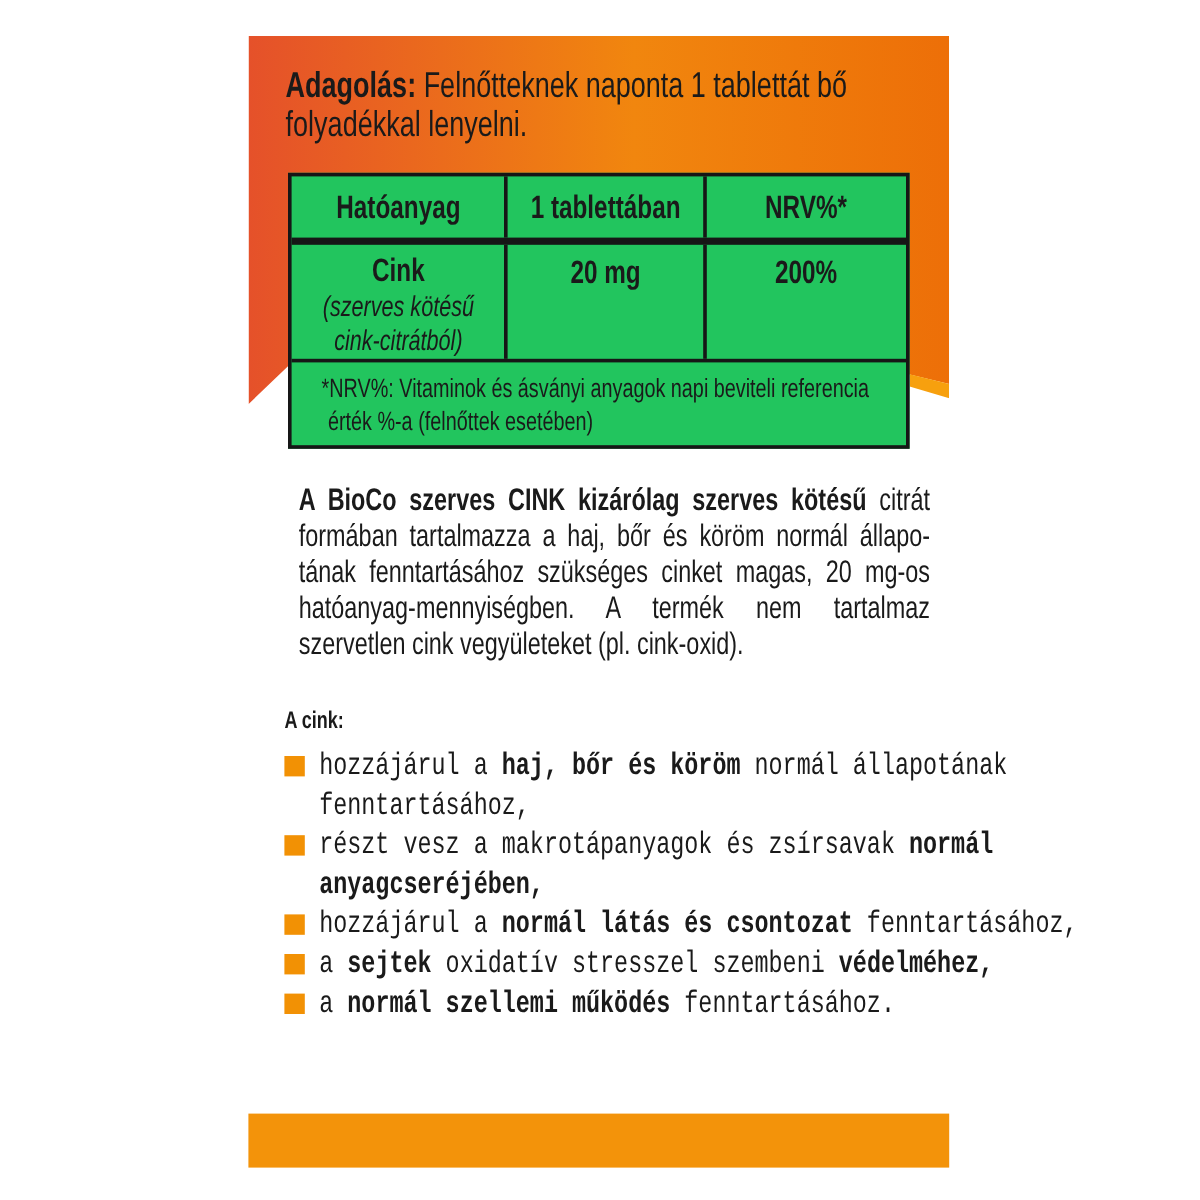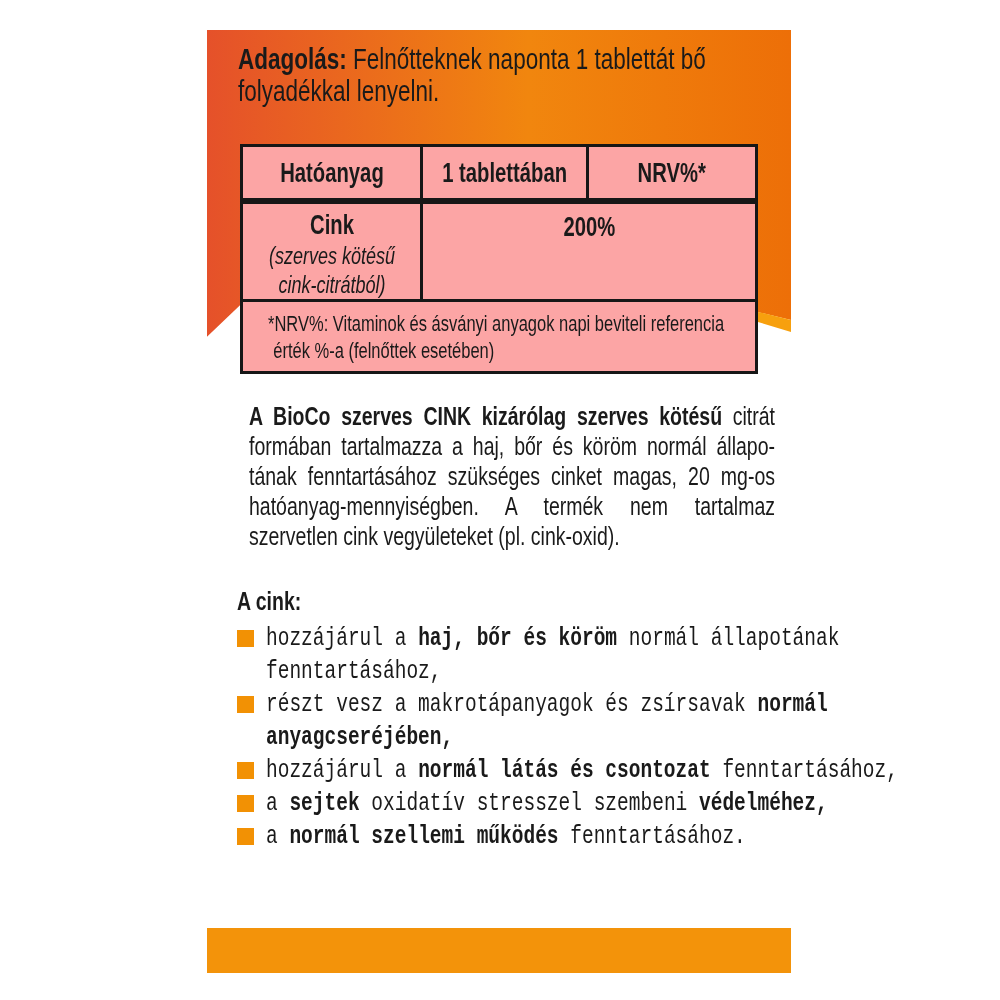--- a/index.html
+++ b/index.html
@@ -25,25 +25,25 @@
   .banner{
     position:absolute;left:207px;top:30px;width:584px;height:317px;
     background:linear-gradient(90deg,var(--banner-left) 0%,var(--banner-mid) 55%,var(--banner-right) 100%);
     clip-path:polygon(0 0,100% 0,100% 91.5%,94.35% 89%,5.65% 86.8%,0 96.8%);
   }
   .fold{
     position:absolute;left:758px;top:311px;width:33px;height:22px;
     background:var(--fold);
     clip-path:polygon(0 4%,100% 41%,100% 95%,0 50%);
   }
-  .dosage{position:absolute;left:238px;top:43px;width:520px;font-size:30px;line-height:32px;}
+  .dosage{position:absolute;left:238px;top:56px;width:520px;font-size:30px;line-height:32px;}
 
   .tbl{
     position:absolute;left:240px;top:144px;width:518px;height:230px;
-    background:#fca5a5;border:3px solid var(--table-border);box-sizing:border-box;
+    background:#22c55e;border:3px solid var(--table-border);box-sizing:border-box;
     display:flex;flex-direction:column;
   }
   .thead{display:flex;flex:0 0 auto;height:51px;border-bottom:6px solid var(--table-border);}
   .tbody{display:flex;flex:1 1 auto;}
   .c1,.c2,.c3{box-sizing:border-box;overflow:visible;}
   .c1{width:180px;border-right:3px solid var(--table-border);}
   .c2{width:166px;border-right:3px solid var(--table-border);}
   .c3{flex:1;}
   .th{font-weight:bold;font-size:27px;padding-top:11px;}
   .cell-name{padding-top:6px;font-size:27px;}
@@ -53,21 +53,21 @@
   .tfoot{
     flex:0 0 auto;height:65px;box-sizing:content-box;
     border-top:3px solid var(--table-border);
     padding:8px 10px 0 25px;font-size:22px;line-height:27px;
   }
   .tfoot .line:nth-child(2){padding-left:7px;}
 
   .desc{position:absolute;left:249px;top:401px;width:526px;font-size:26px;line-height:30px;}
 
   .benefits{position:absolute;left:237px;top:585px;width:526px;}
-  .b-head{font-size:26px;line-height:32px;font-weight:bold;}
+  .b-head{font-size:20px;line-height:32px;font-weight:bold;}
   ul.b-list{list-style:none;margin:5px 0 0;padding:0;font-family:Liberation Mono, monospace;}
   li.b-item{position:relative;padding-left:29px;font-size:26px;line-height:33px;}
   .sq{position:absolute;left:0;top:8px;width:17px;height:17px;background:var(--bullet);}
 
   .bar{position:absolute;left:207px;top:928px;width:584px;height:45px;background:var(--bar);}
 </style>
 </head>
 <body>
 
 <div class="banner"></div>
@@ -90,20 +90,23 @@
     </div>
     <div class="c3 th">
       <div class="cndc"><span>NRV%*</span></div>
     </div>
   </div>
   <div class="tbody">
     <div class="c1 cell-name">
       <div class="cndc name-main"><span>Cink</span></div>
       <div class="cndc name-note"><span>(szerves kötésű</span></div>
       <div class="cndc name-note"><span>cink-citrátból)</span></div>
+    </div>
+    <div class="c2 cell-val">
+      <div class="cndc"><span>20 mg</span></div>
     </div>
     <div class="c3 cell-val">
       <div class="cndc"><span>200%</span></div>
     </div>
   </div>
   <div class="tfoot">
     <div class="cnd noj">
         <div class="line"><span>*NRV%: Vitaminok és ásványi anyagok napi beviteli referencia</span></div>
         <div class="line"><span>érték %-a (felnőttek esetében)</span></div>
       </div>

